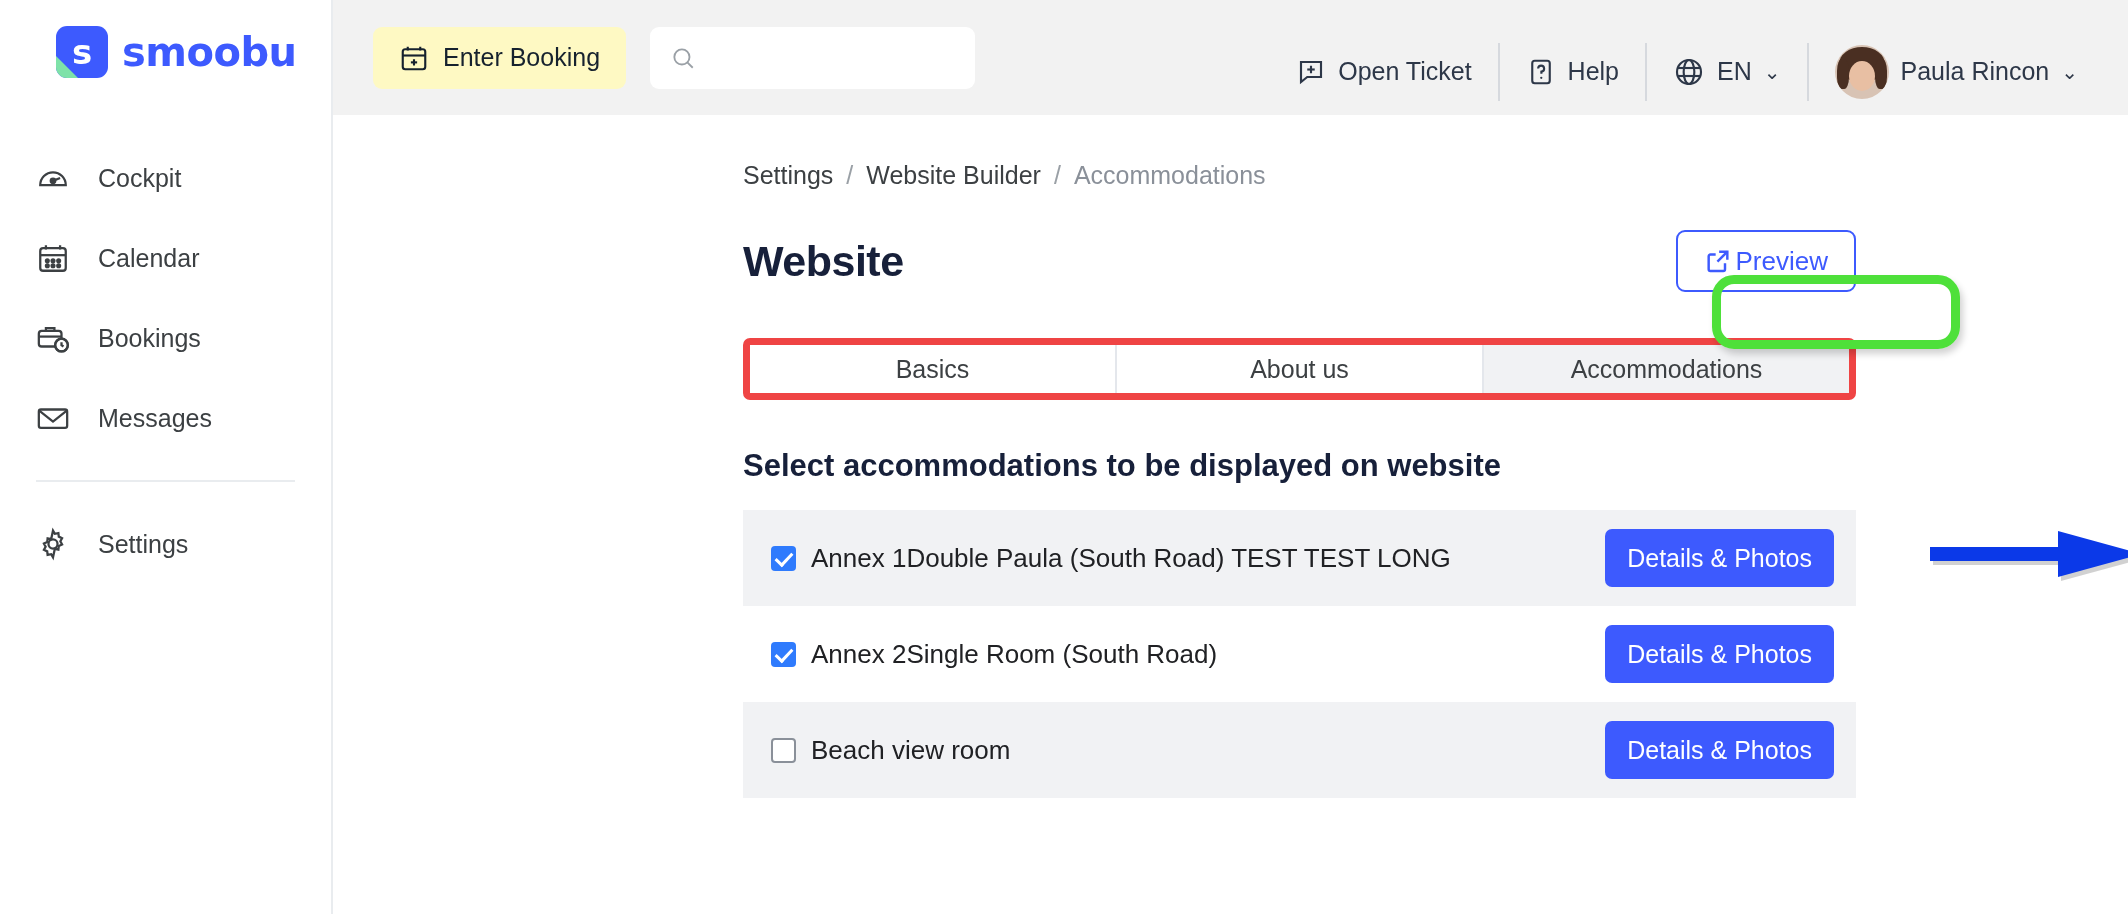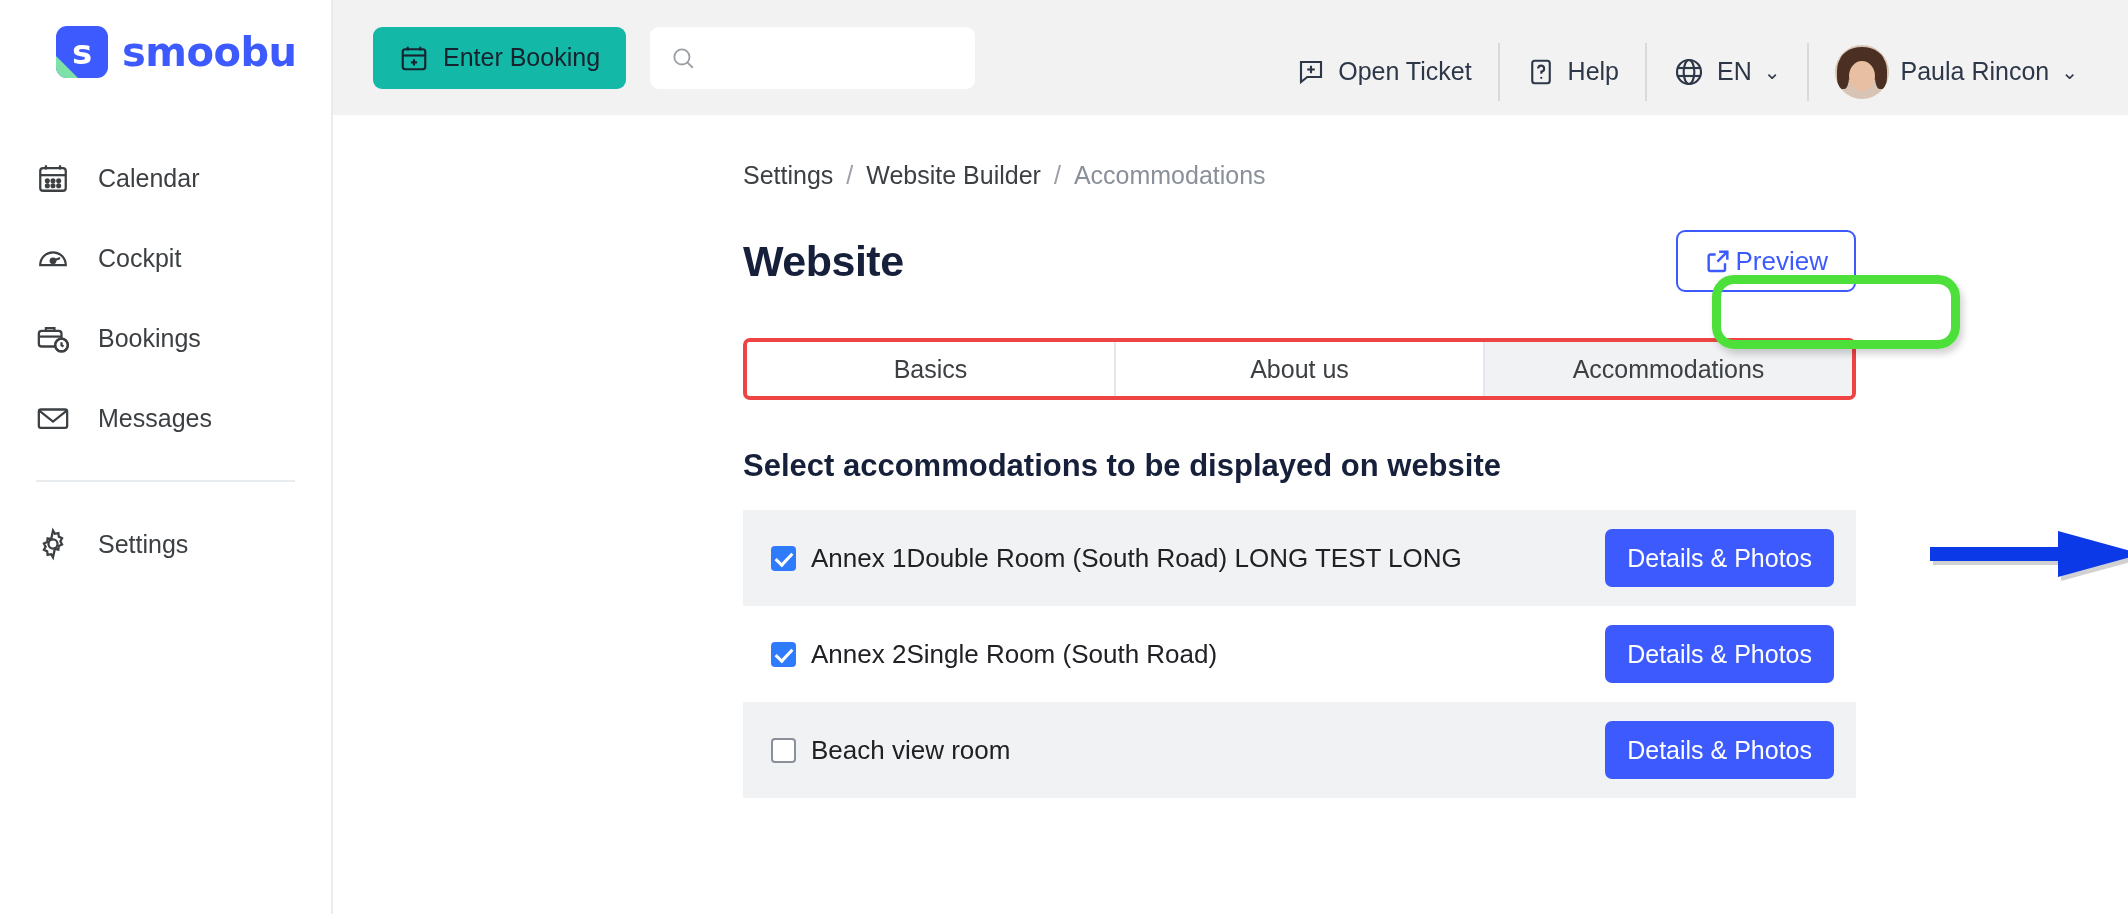--- a/index.html
+++ b/index.html
@@ -65,21 +65,21 @@
   .main { flex: 1; height: 914px; position: relative; background:#fff; }
 
   .topbar {
     height: 115px; background: #f2f2f2;
     display: flex; align-items: center;
     padding: 0 24px 0 40px;
     position: relative;
   }
   .enter-booking {
     display: flex; align-items: center; gap: 14px;
-    background: #14b8a6; color: #16222e;
+    background: #fef9c3; color: #16222e;
     border: none; border-radius: 9px;
     height: 62px; padding: 0 26px;
     font-size: 25px; font-family: "Liberation Sans", sans-serif;
     cursor: pointer; flex-shrink: 0;
   }
   .search-box {
     margin-left: 24px;
     width: 325px; height: 62px;
     background: #ffffff; border-radius: 9px;
     display: flex; align-items: center;
@@ -150,21 +150,21 @@
     border: 2px solid #3d5afe; border-radius: 9px;
     background: #ffffff; color: #3d5afe;
     height: 62px; padding: 0 26px;
     font-size: 26px; cursor: pointer;
     font-family: "Liberation Sans", sans-serif;
   }
 
   .tabs-wrap { padding: 46px 272px 0 410px; position: relative; }
   .tabs {
     display: flex; height: 62px;
-    border: 4px solid #ef4444; border-radius: 7px;
+    border: 7px solid #ef4444; border-radius: 7px;
     background: #f1f2f4; overflow: hidden;
   }
   .tab {
     flex: 1; display: flex; align-items: center; justify-content: center;
     font-size: 25px; color: #3c4043; cursor: pointer;
     background: #ffffff;
     border-right: 2px solid #e4e7ec;
   }
   .tab.active { background: #f1f2f4; border-right: none; }
 
@@ -234,45 +234,45 @@
   <aside class="sidebar">
     <div class="logo-wrap">
       <div class="logo-mark">
         <span class="s">s</span>
         <span class="corner"></span>
       </div>
       <span class="logo-text">smoobu</span>
     </div>
 
     <nav class="nav">
+      <div class="nav-item">
+        <svg class="ico" viewBox="0 0 24 24" fill="none" stroke="#3c4043" stroke-width="1.6">
+          <path d="M3 17a9 9 0 0 1 18 0z"></path>
+            <line x1="12" y1="14" x2="17" y2="12"></line>
+            <circle cx="12" cy="14" r="1.6" fill="#3c4043"></circle>
+        </svg>
+        <span>Cockpit</span>
+      </div>
       <div class="nav-item">
         <svg class="ico" viewBox="0 0 24 24" fill="none" stroke="#3c4043" stroke-width="1.6">
           <rect x="3" y="5" width="18" height="16" rx="2"></rect>
             <line x1="3" y1="10" x2="21" y2="10"></line>
           <line x1="7" y1="3" x2="7" y2="6"></line>
             <line x1="17" y1="3" x2="17" y2="6"></line>
           <circle cx="8" cy="14" r="1" fill="#3c4043"></circle>
             <circle cx="12" cy="14" r="1" fill="#3c4043"></circle>
             <circle cx="16" cy="14" r="1" fill="#3c4043"></circle>
           <circle cx="8" cy="17.5" r="1" fill="#3c4043"></circle>
             <circle cx="12" cy="17.5" r="1" fill="#3c4043"></circle>
             <circle cx="16" cy="17.5" r="1" fill="#3c4043"></circle>
         </svg>
         <span>Calendar</span>
       </div>
       <div class="nav-item">
         <svg class="ico" viewBox="0 0 24 24" fill="none" stroke="#3c4043" stroke-width="1.6">
-          <path d="M3 17a9 9 0 0 1 18 0z"></path>
-            <line x1="12" y1="14" x2="17" y2="12"></line>
-            <circle cx="12" cy="14" r="1.6" fill="#3c4043"></circle>
-        </svg>
-        <span>Cockpit</span>
-      </div>
-      <div class="nav-item">
-        <svg class="ico" viewBox="0 0 24 24" fill="none" stroke="#3c4043" stroke-width="1.6">
           <rect x="2" y="7" width="16" height="11" rx="2"></rect>
             <path d="M7 7V5h6v2"></path>
             <line x1="2" y1="11" x2="18" y2="11"></line>
           <circle cx="18" cy="17" r="4.5" fill="#fff"></circle>
             <circle cx="18" cy="17" r="4.5"></circle>
             <path d="M18 15v2l1.4 1"></path>
         </svg>
         <span>Bookings</span>
       </div>
       <div class="nav-item">
@@ -395,21 +395,21 @@
         </div>
         <div class="hl-box"></div>
       </div>
 
       <h2 class="section-heading">Select accommodations to be displayed on website</h2>
 
       <div class="list">
 
         <div class="row shade">
           <span class="cb on"></span>
-          <span class="label">Annex 1Double Room (South Road) LONG TEST LONG</span>
+          <span class="label">Annex 1Double Paula (South Road) TEST TEST LONG</span>
           <button class="details-btn">Details &amp; Photos</button>
         </div>
 
         <div class="row">
           <span class="cb on"></span>
           <span class="label">Annex 2Single Room (South Road)</span>
           <button class="details-btn">Details &amp; Photos</button>
         </div>
 
         <div class="row shade">

